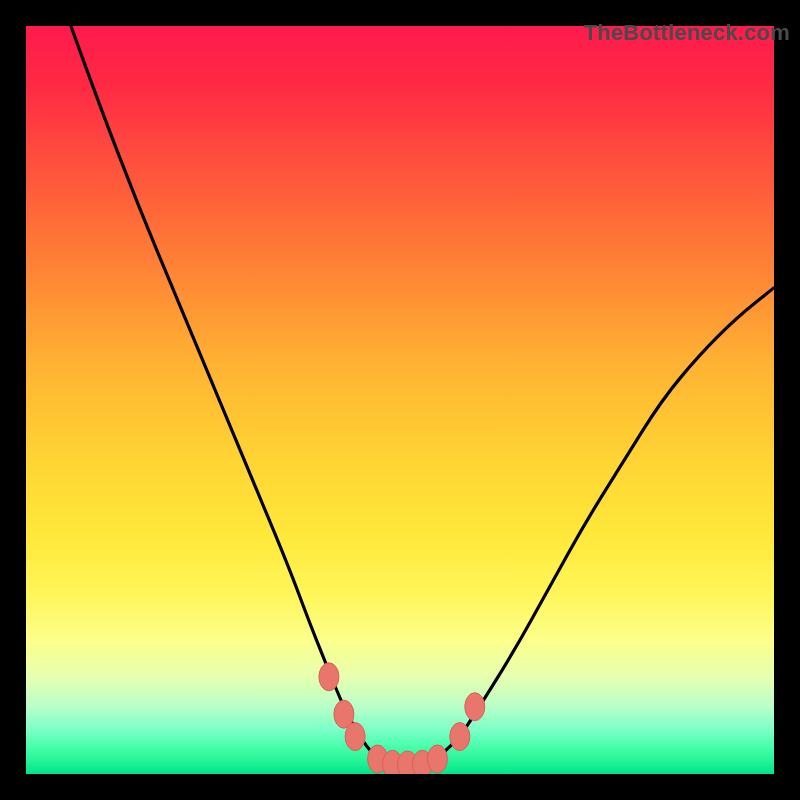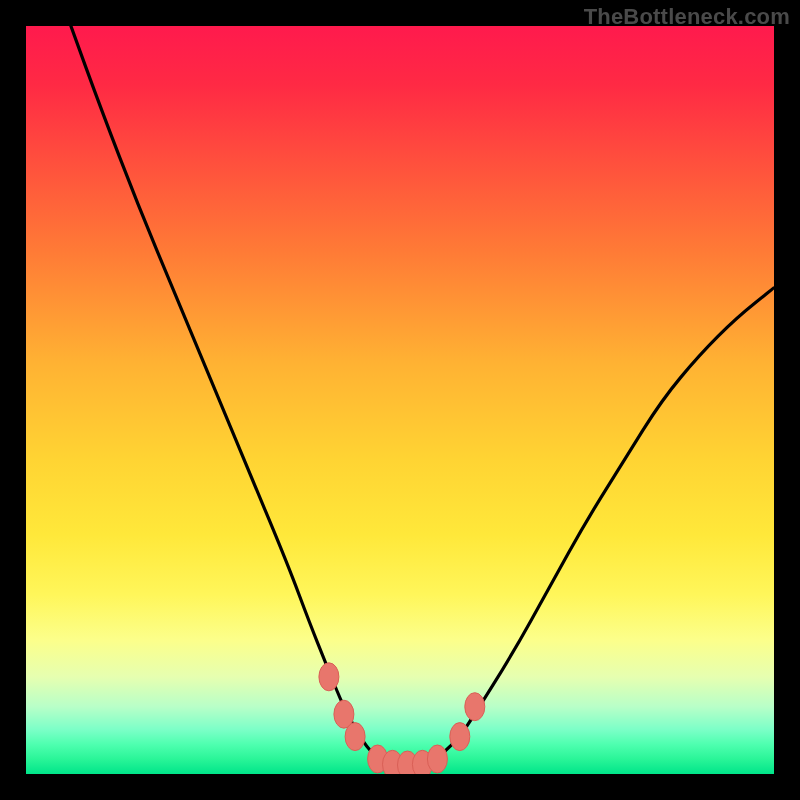--- a/index.html
+++ b/index.html
@@ -29,21 +29,21 @@
       #fcff8a 82%,
       #e6ffb0 87%,
       #b8ffc8 91%,
       #7dffc8 94%,
       #4fffb0 96%,
       #2af598 98%,
       #00e58a 100%);
   }
   .attribution {
     position: absolute;
-    top: 4px;
+    top: 20px;
     right: 10px;
     color: #4a4a4a;
     font-size: 22px;
     font-weight: 600;
     letter-spacing: 0.2px;
     user-select: none;
   }
   svg.curve {
     position: absolute;
     left: 0;

